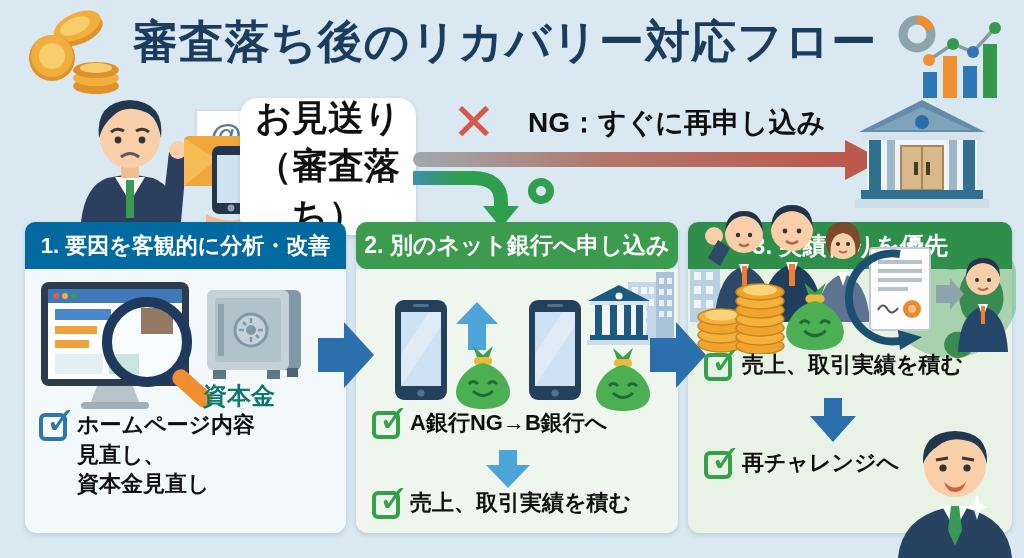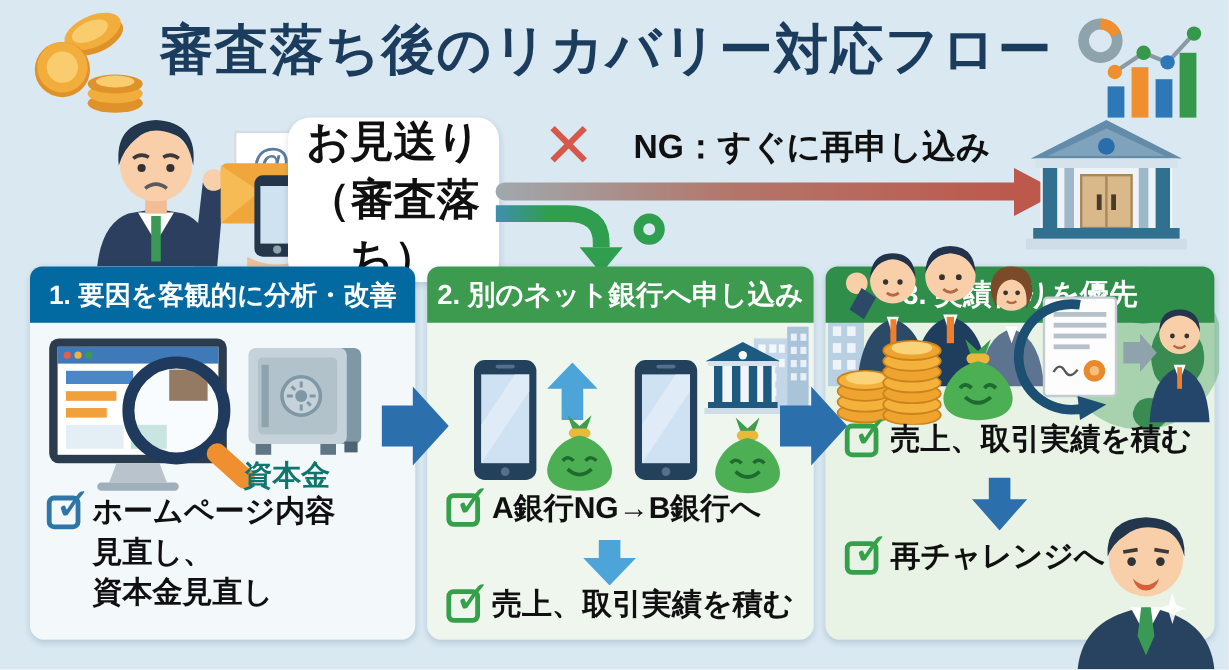--- a/index.html
+++ b/index.html
@@ -31,35 +31,35 @@
   
   .panel { position:absolute; top:222px; height:311px; border-radius:12px;
            box-shadow:0 2px 5px rgba(40,70,100,.18); }
   .panel .hd { position:absolute; left:0; top:0; right:0; height:47px; border-radius:10px 10px 0 0;
                color:#fff; font-weight:800; text-align:center; line-height:47px; z-index:2; }
   .panel .bd { position:absolute; left:0; top:47px; right:0; bottom:0; border-radius:0 0 12px 12px; z-index:0; }
   .p1 { left:25px;  width:321px; }
   .p2 { left:356px; width:322px; }
   .p3 { left:688px; width:324px; }
   .p1 .hd { background:#0369a1; font-size:22px; }
-  .p2 .hd { background:#3d9b50; font-size:23px; }
+  .p2 .hd { background:#3d9b50; font-size:23px;border-radius:11px; }
   .p3 .hd { background:#2f8f4a; font-size:24px; }
   .p1 .bd { background:#f3f8fb; }
   .p2 .bd { background:#eff6ee; }
   .p3 .bd { background:#e9f3e5; }
 
   
   .chk { position:absolute; display:flex; gap:10px; align-items:flex-start; z-index:2; }
   .cb { flex:none; width:28px; height:28px; border-radius:6px; position:relative; margin-top:3px; }
   .cb.blue  { border:4px solid #2e75a8; }
   .cb.green { border:4px solid #35a04a; }
   .cb .tick { position:absolute; left:2px; top:-15px; font-size:38px; font-weight:900; line-height:1; }
   .cb.blue .tick  { color:#2e75a8; }
   .cb.green .tick { color:#35a04a; }
-  .chk .txt { font-size:25px; font-weight:800; color:#101010; line-height:1.35; }
+  .chk .txt { font-size:22px; font-weight:800; color:#101010; line-height:1.35; }
 
   .caption { position:absolute; font-size:24px; font-weight:800; color:#0f766e; text-align:left; z-index:2; }
   .z2 { z-index:2; }
 </style>
 </head>
 <body>
 
 <div class="canvas">
 
   <svg class="abs" style="left:16px;top:6px" width="104" height="90" viewBox="0 0 104 90">

